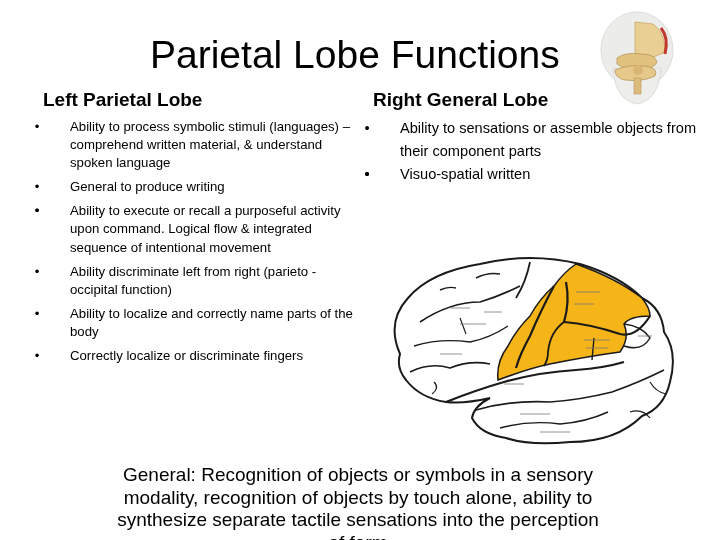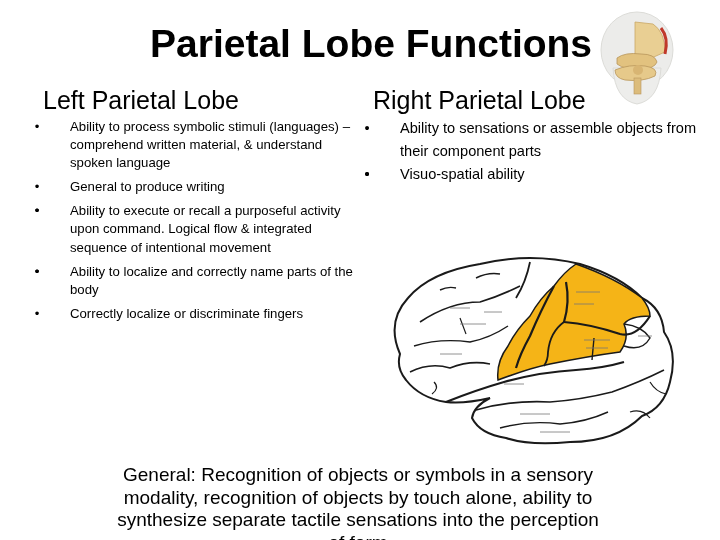--- a/index.html
+++ b/index.html
@@ -1,25 +1,25 @@
 <!DOCTYPE html>
 <html><head>
   <meta charset="utf-8">
   <style>
     html, body { margin: 0; padding: 0; }
     body {
       width: 720px; height: 540px; background: #ffffff; position: relative; overflow: hidden;
       font-family: "Liberation Sans", "DejaVu Sans", sans-serif; color: #000;
     }
     .title {
-      position: absolute; left: 150px; top: 20px; font-size: 39px; line-height: 48px;
-      font-weight: bold; letter-spacing: 0px; white-space: nowrap;
+      position: absolute; left: 150px; top: 31px; font-size: 39px; line-height: 48px;
+      font-weight: normal; letter-spacing: 0px; white-space: nowrap;
     }
     .col-heading {
-      position: absolute; font-size: 25px; font-weight: normal; line-height: 26px; white-space: nowrap;
+      position: absolute; font-size: 19px; font-weight: bold; line-height: 26px; white-space: nowrap;
     }
     #left-heading { left: 43px; top: 87px; }
     #right-heading { left: 373px; top: 87px; }
     ul.bullets { position: absolute; margin: 0; padding: 0; list-style: none; }
     ul.bullets li { position: relative; padding-left: 40px; }
     ul.bullets li .dot {
       position: absolute; left: 0; top: 0; width: 14px; text-align: center;
     }
     #left-list { left: 30px; top: 118px; width: 325px; font-size: 13.2px; line-height: 18.1px; }
     #left-list li { margin-bottom: 6px; }
@@ -49,30 +49,30 @@
       <circle cx="53" cy="62" r="5" fill="#d8b573"></circle>
     </svg>
   </div>
 
   <div class="col-heading" id="left-heading">Left Parietal Lobe</div>
   <ul class="bullets" id="left-list">
     <li><span class="dot">•</span><span>Ability to process symbolic stimuli (languages) – comprehend written material, &amp; understand spoken language</span></li>
     <li><span class="dot">•</span><span>General to produce writing</span></li>
     <li><span class="dot">•</span></li>
     <li><span class="dot">•</span><span>Ability to execute or recall a purposeful activity upon command. Logical flow &amp; integrated sequence of intentional movement</span></li>
-    <li><span class="dot">•</span></li>
+    <li><span class="dot">•</span><span>Ability discriminate left from right (parieto -occipital function)</span></li>
     <li><span class="dot">•</span><span>Ability to localize and correctly name parts of the body</span></li>
     <li><span class="dot">•</span><span>Correctly localize or discriminate fingers</span></li>
   </ul>
 
-  <div class="col-heading" id="right-heading">Right Parietal Lobe</div>
+  <div class="col-heading" id="right-heading">Right General Lobe</div>
   <ul class="bullets" id="right-list">
     <li><span class="dot">•</span><span>Ability to sensations or assemble objects from their component parts</span></li>
     <li><span class="dot">•</span></li>
-    <li><span class="dot">•</span><span>Visuo-spatial ability</span></li>
+    <li><span class="dot">•</span><span>Visuo-spatial written</span></li>
   </ul>
 
   <div class="brain-figure">
     <svg width="310" height="206" viewBox="0 0 310 206">
 
       <path d="M20 112 Q6 80 28 56 Q50 30 100 22 Q150 10 200 22 Q240 34 262 56 Q282 66 284 90 Q298 110 290 140 Q284 166 262 174 Q236 200 190 200 Q150 204 126 196 Q100 192 92 176 Q94 164 110 156 Q84 162 66 160 Q40 156 26 138 Q16 126 20 112 Z" fill="#ffffff" stroke="#1a1a1a" stroke-width="2"></path>
 
       <path d="M196 22 Q236 36 262 56 Q270 66 270 74 Q250 74 244 82 Q250 96 240 110 Q210 114 170 122 Q150 126 118 138 Q116 120 128 104 Q136 88 150 74 Q160 56 174 44 Q184 30 196 22 Z" fill="#f5b417" stroke="#1a1a1a" stroke-width="1.5"></path>
 
       <path d="M174 44 Q160 70 150 94 Q140 112 136 126" fill="none" stroke="#1a1a1a" stroke-width="2.2"></path>

